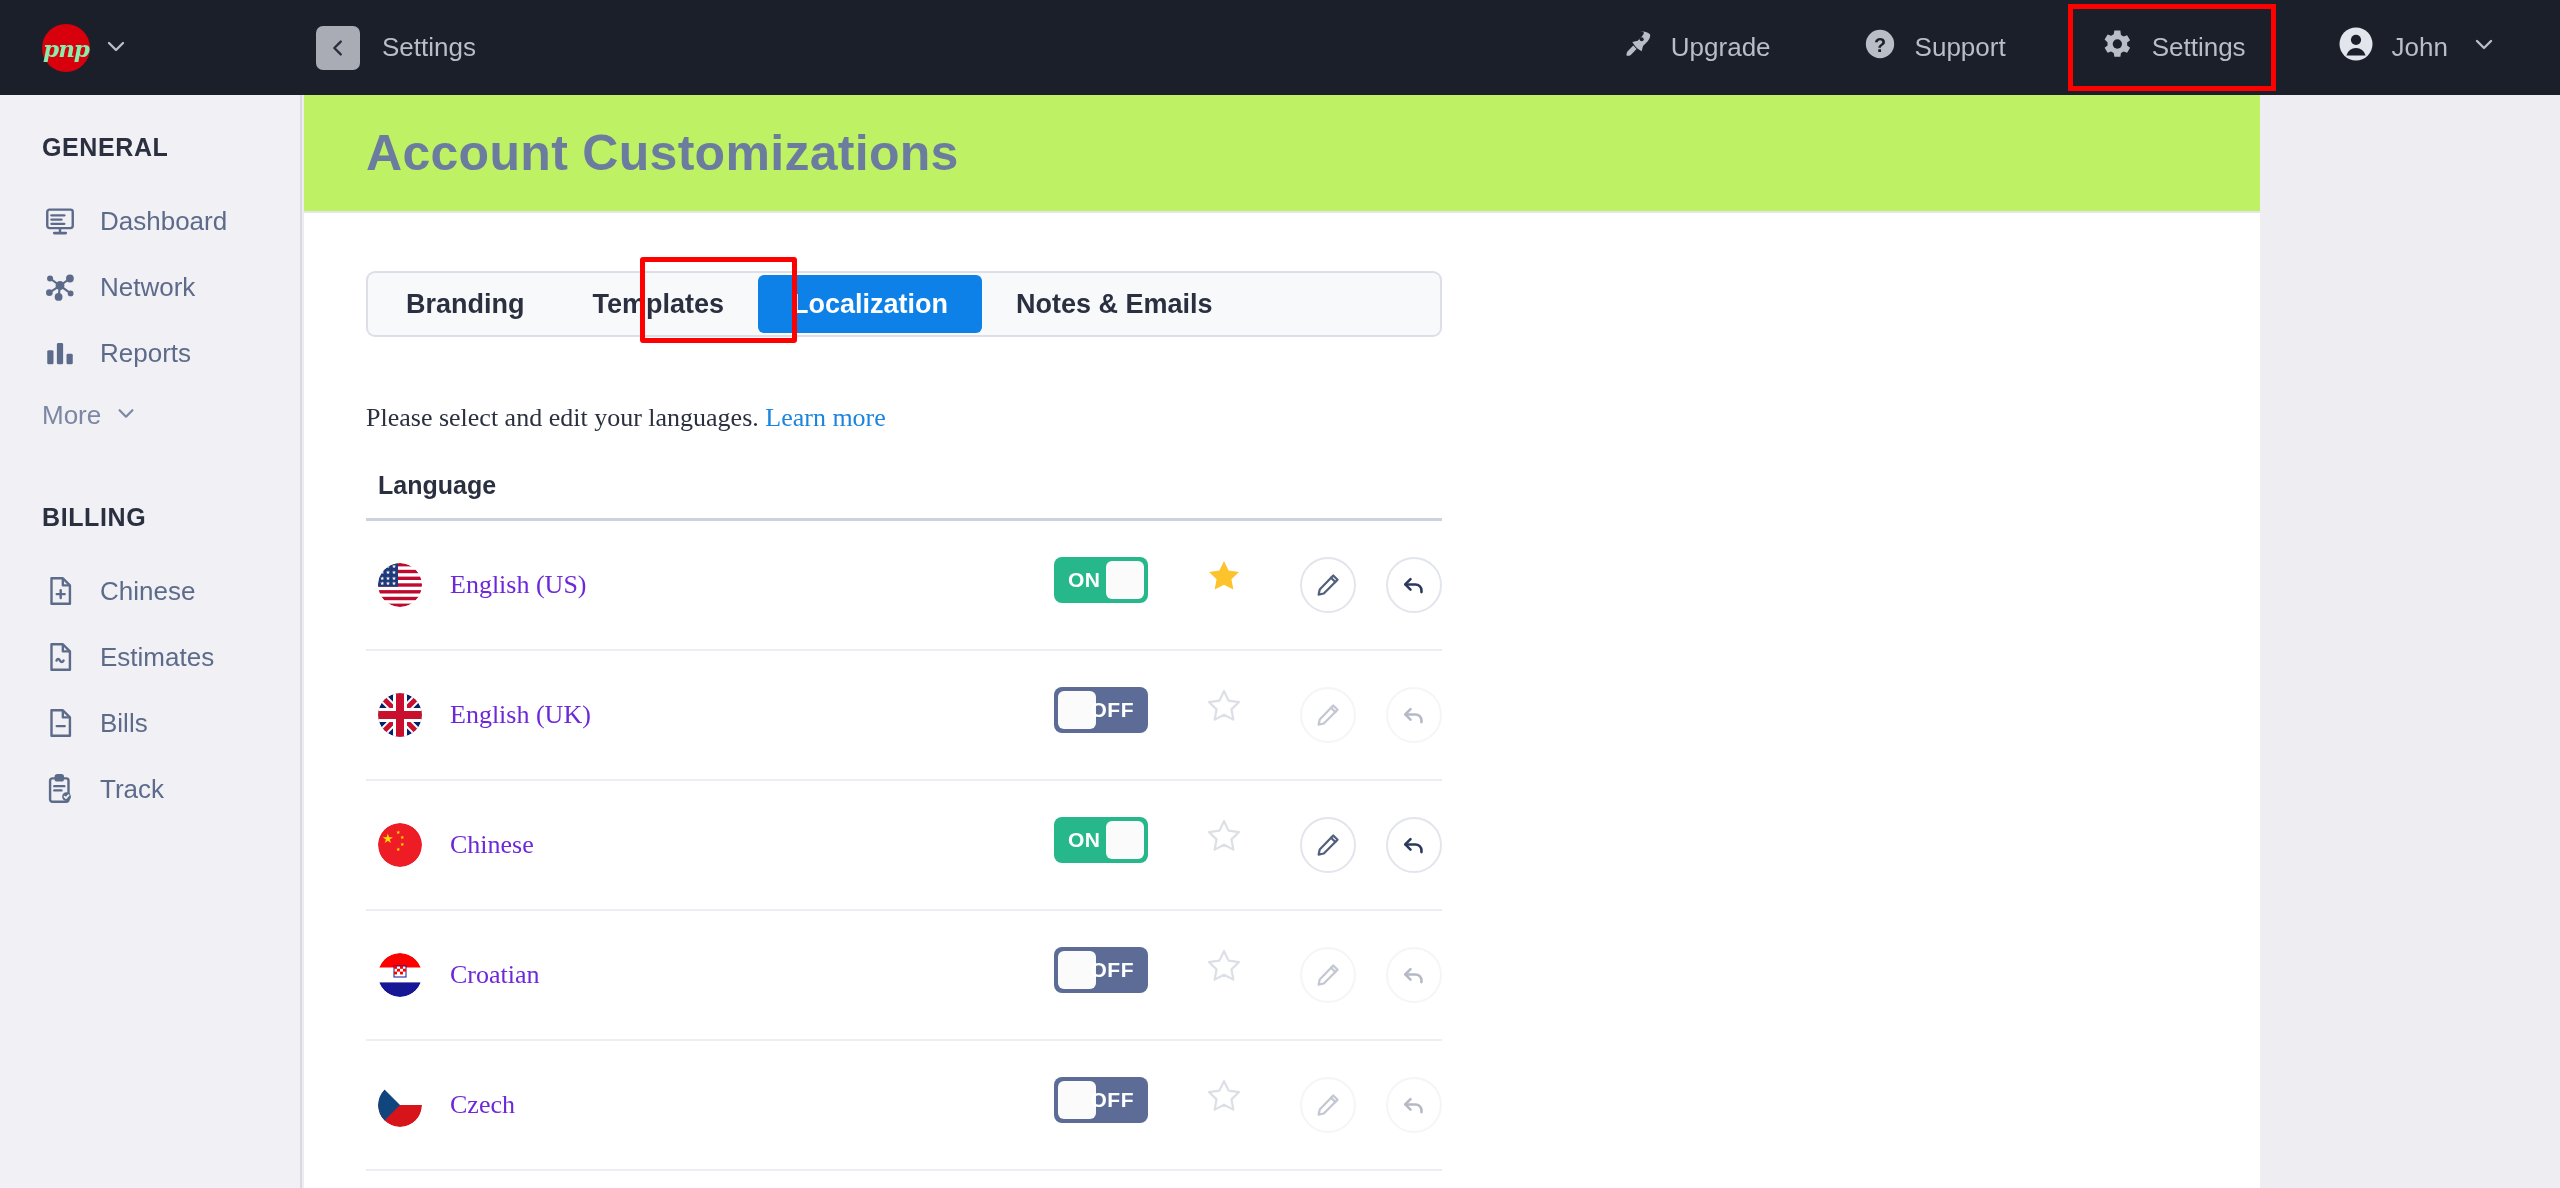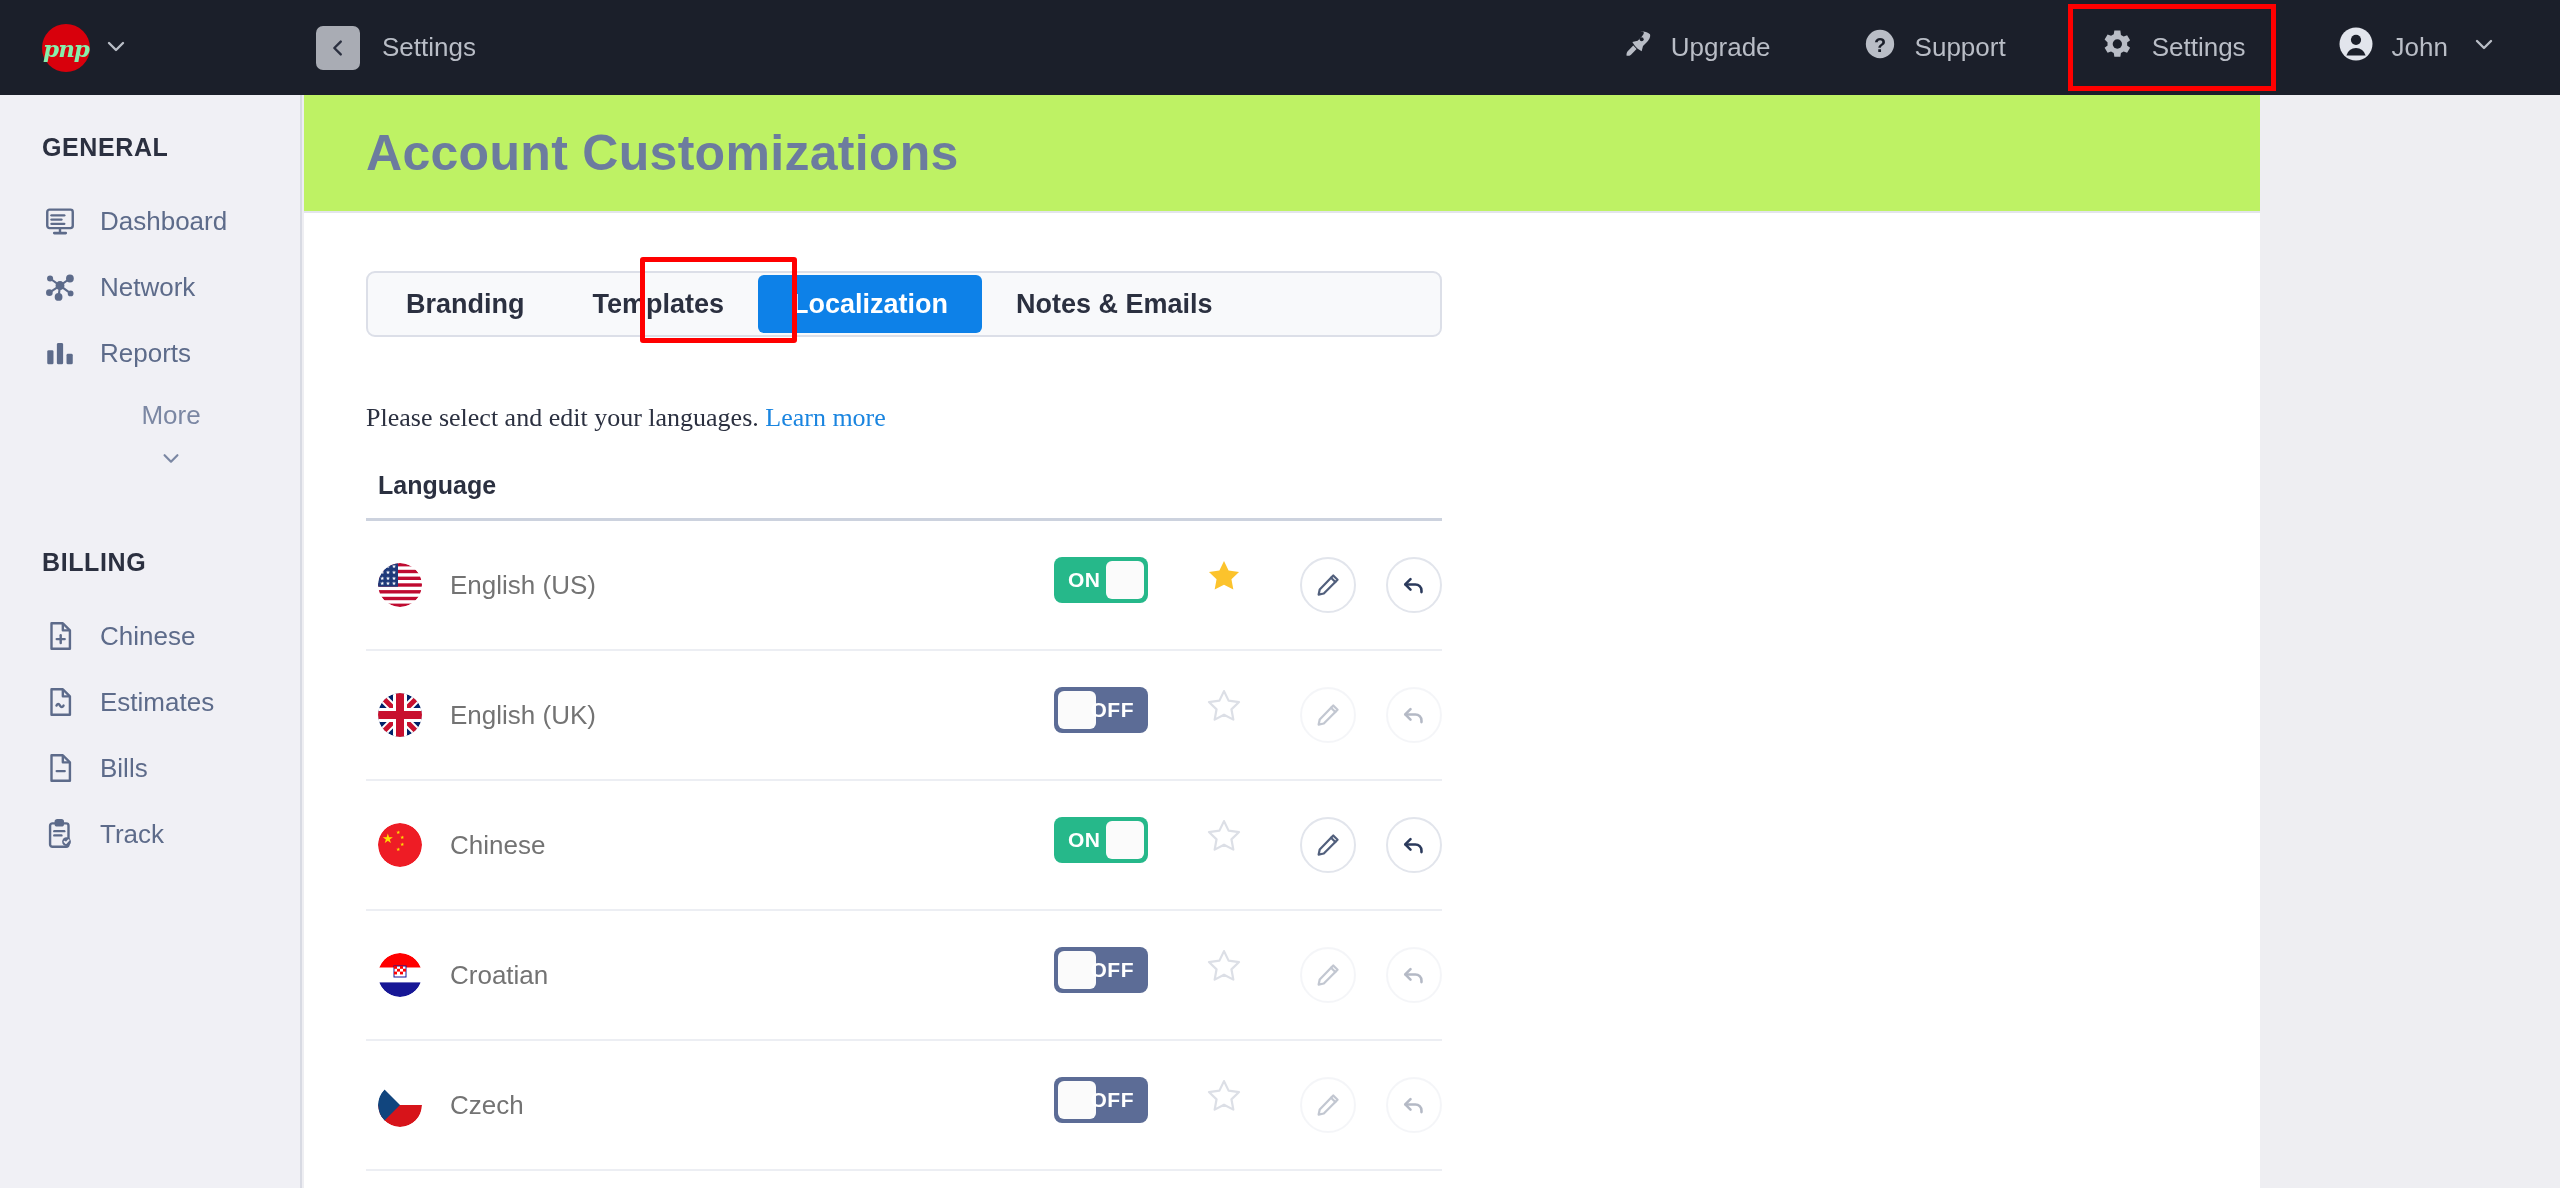--- a/index.html
+++ b/index.html
@@ -78,21 +78,21 @@
   .side-section.second { margin-top: 58px; }
   .side-item {
     display: flex; align-items: center; gap: 22px;
     padding: 15px 0 15px 42px;
     color: #5d6b8a; font-size: 26px; cursor: pointer;
   }
   .side-icon { width: 36px; height: 36px; flex: 0 0 36px;
     display: flex; align-items: center; justify-content: center; }
   .side-more {
     display: flex; align-items: center; gap: 14px;
-    padding: 14px 0 14px 42px; color: #7b87a3; font-size: 26px; cursor: pointer; flex-direction: column;
+    padding: 14px 0 14px 42px; color: #7b87a3; font-size: 26px; cursor: pointer;
   }
 
   
   .main {
     position: absolute; top: 95px; left: 304px;
     width: 1956px; height: 1093px;
     background: #ffffff;
   }
   .page-head {
     height: 118px; background: #bef264;
@@ -141,21 +141,21 @@
   .lang-row {
     display: flex; align-items: center;
     height: 130px; border-bottom: 2px solid #eceef3;
     padding-left: 12px;
   }
   .flag {
     width: 44px; height: 44px; border-radius: 50%;
     overflow: hidden; flex: 0 0 44px; margin-right: 28px;
   }
   .flag svg { display: block; }
-  .lang-name { font-size: 26px; color: #737373; }
+  .lang-name { font-size: 26px; color: #6d28d9; font-family: Liberation Serif, serif; }
 
   .row-ctrls { margin-left: auto; display: flex; align-items: flex-start; }
 
   .toggle {
     width: 94px; height: 46px; border-radius: 8px;
     display: flex; align-items: center; cursor: pointer;
     position: relative; flex: 0 0 94px;
   }
   .toggle.on  { background: #26b88a; justify-content: flex-start; }
   .toggle.off { background: #5c6c96; justify-content: flex-end; }

